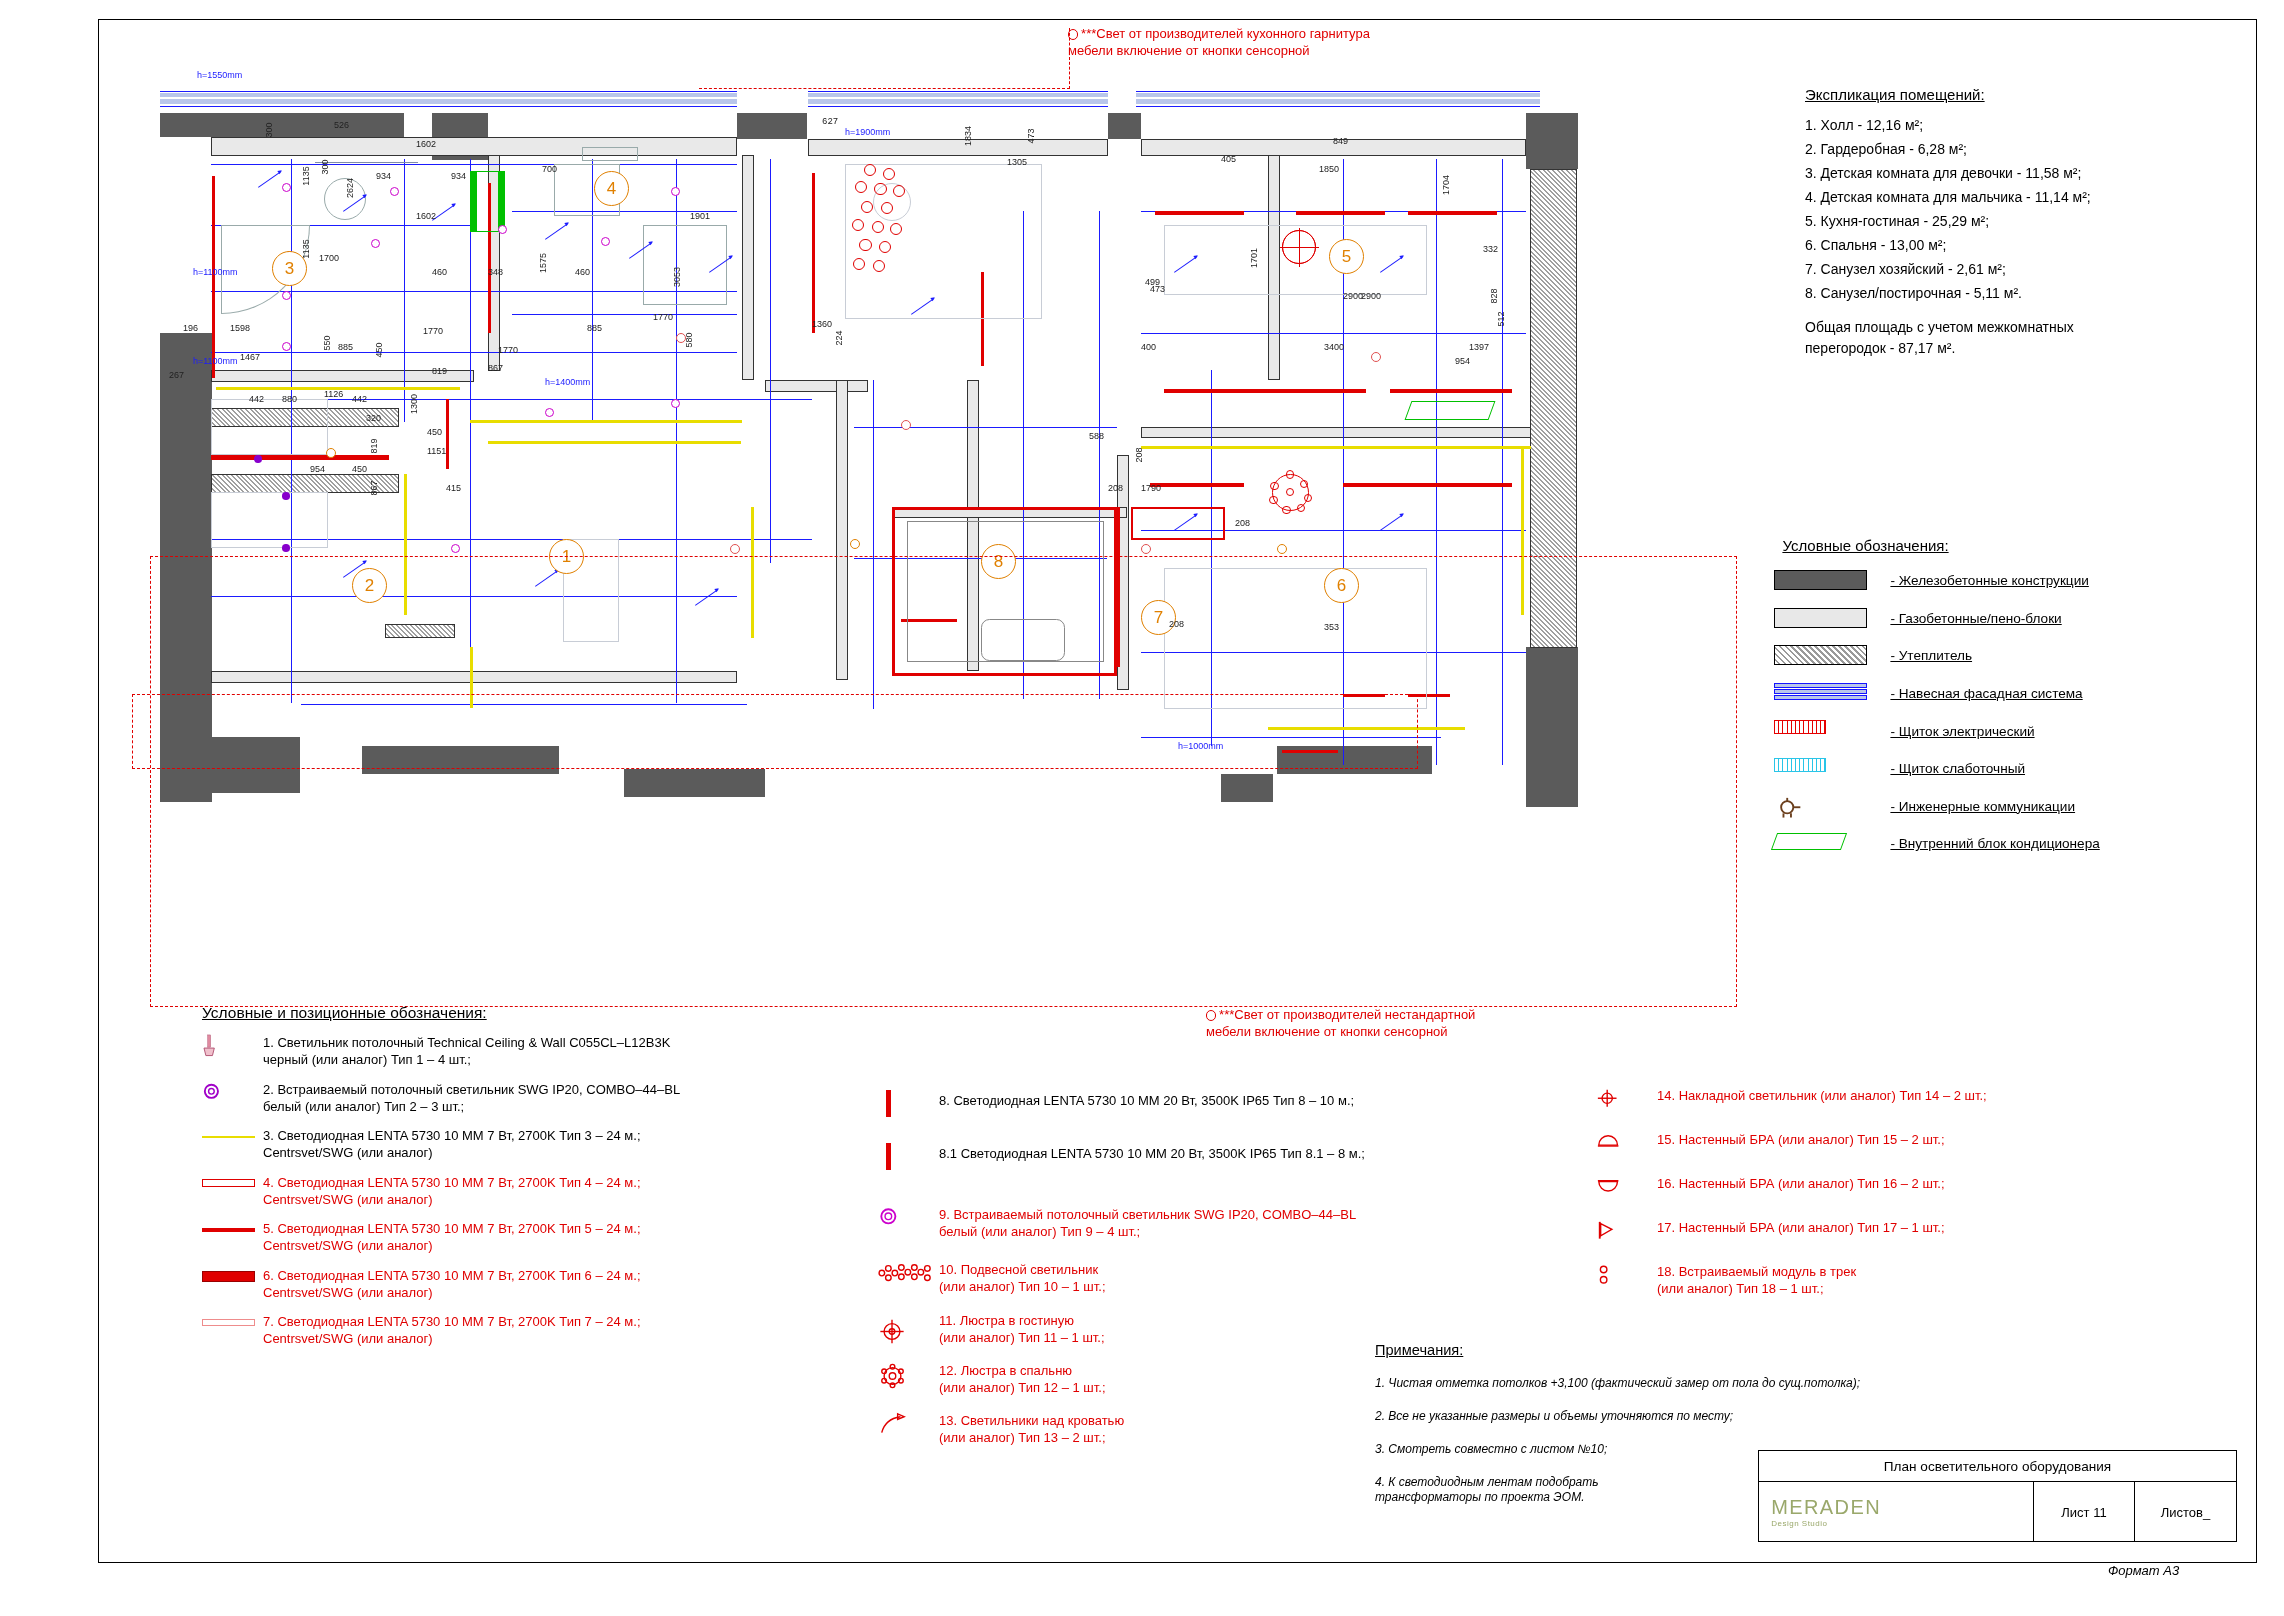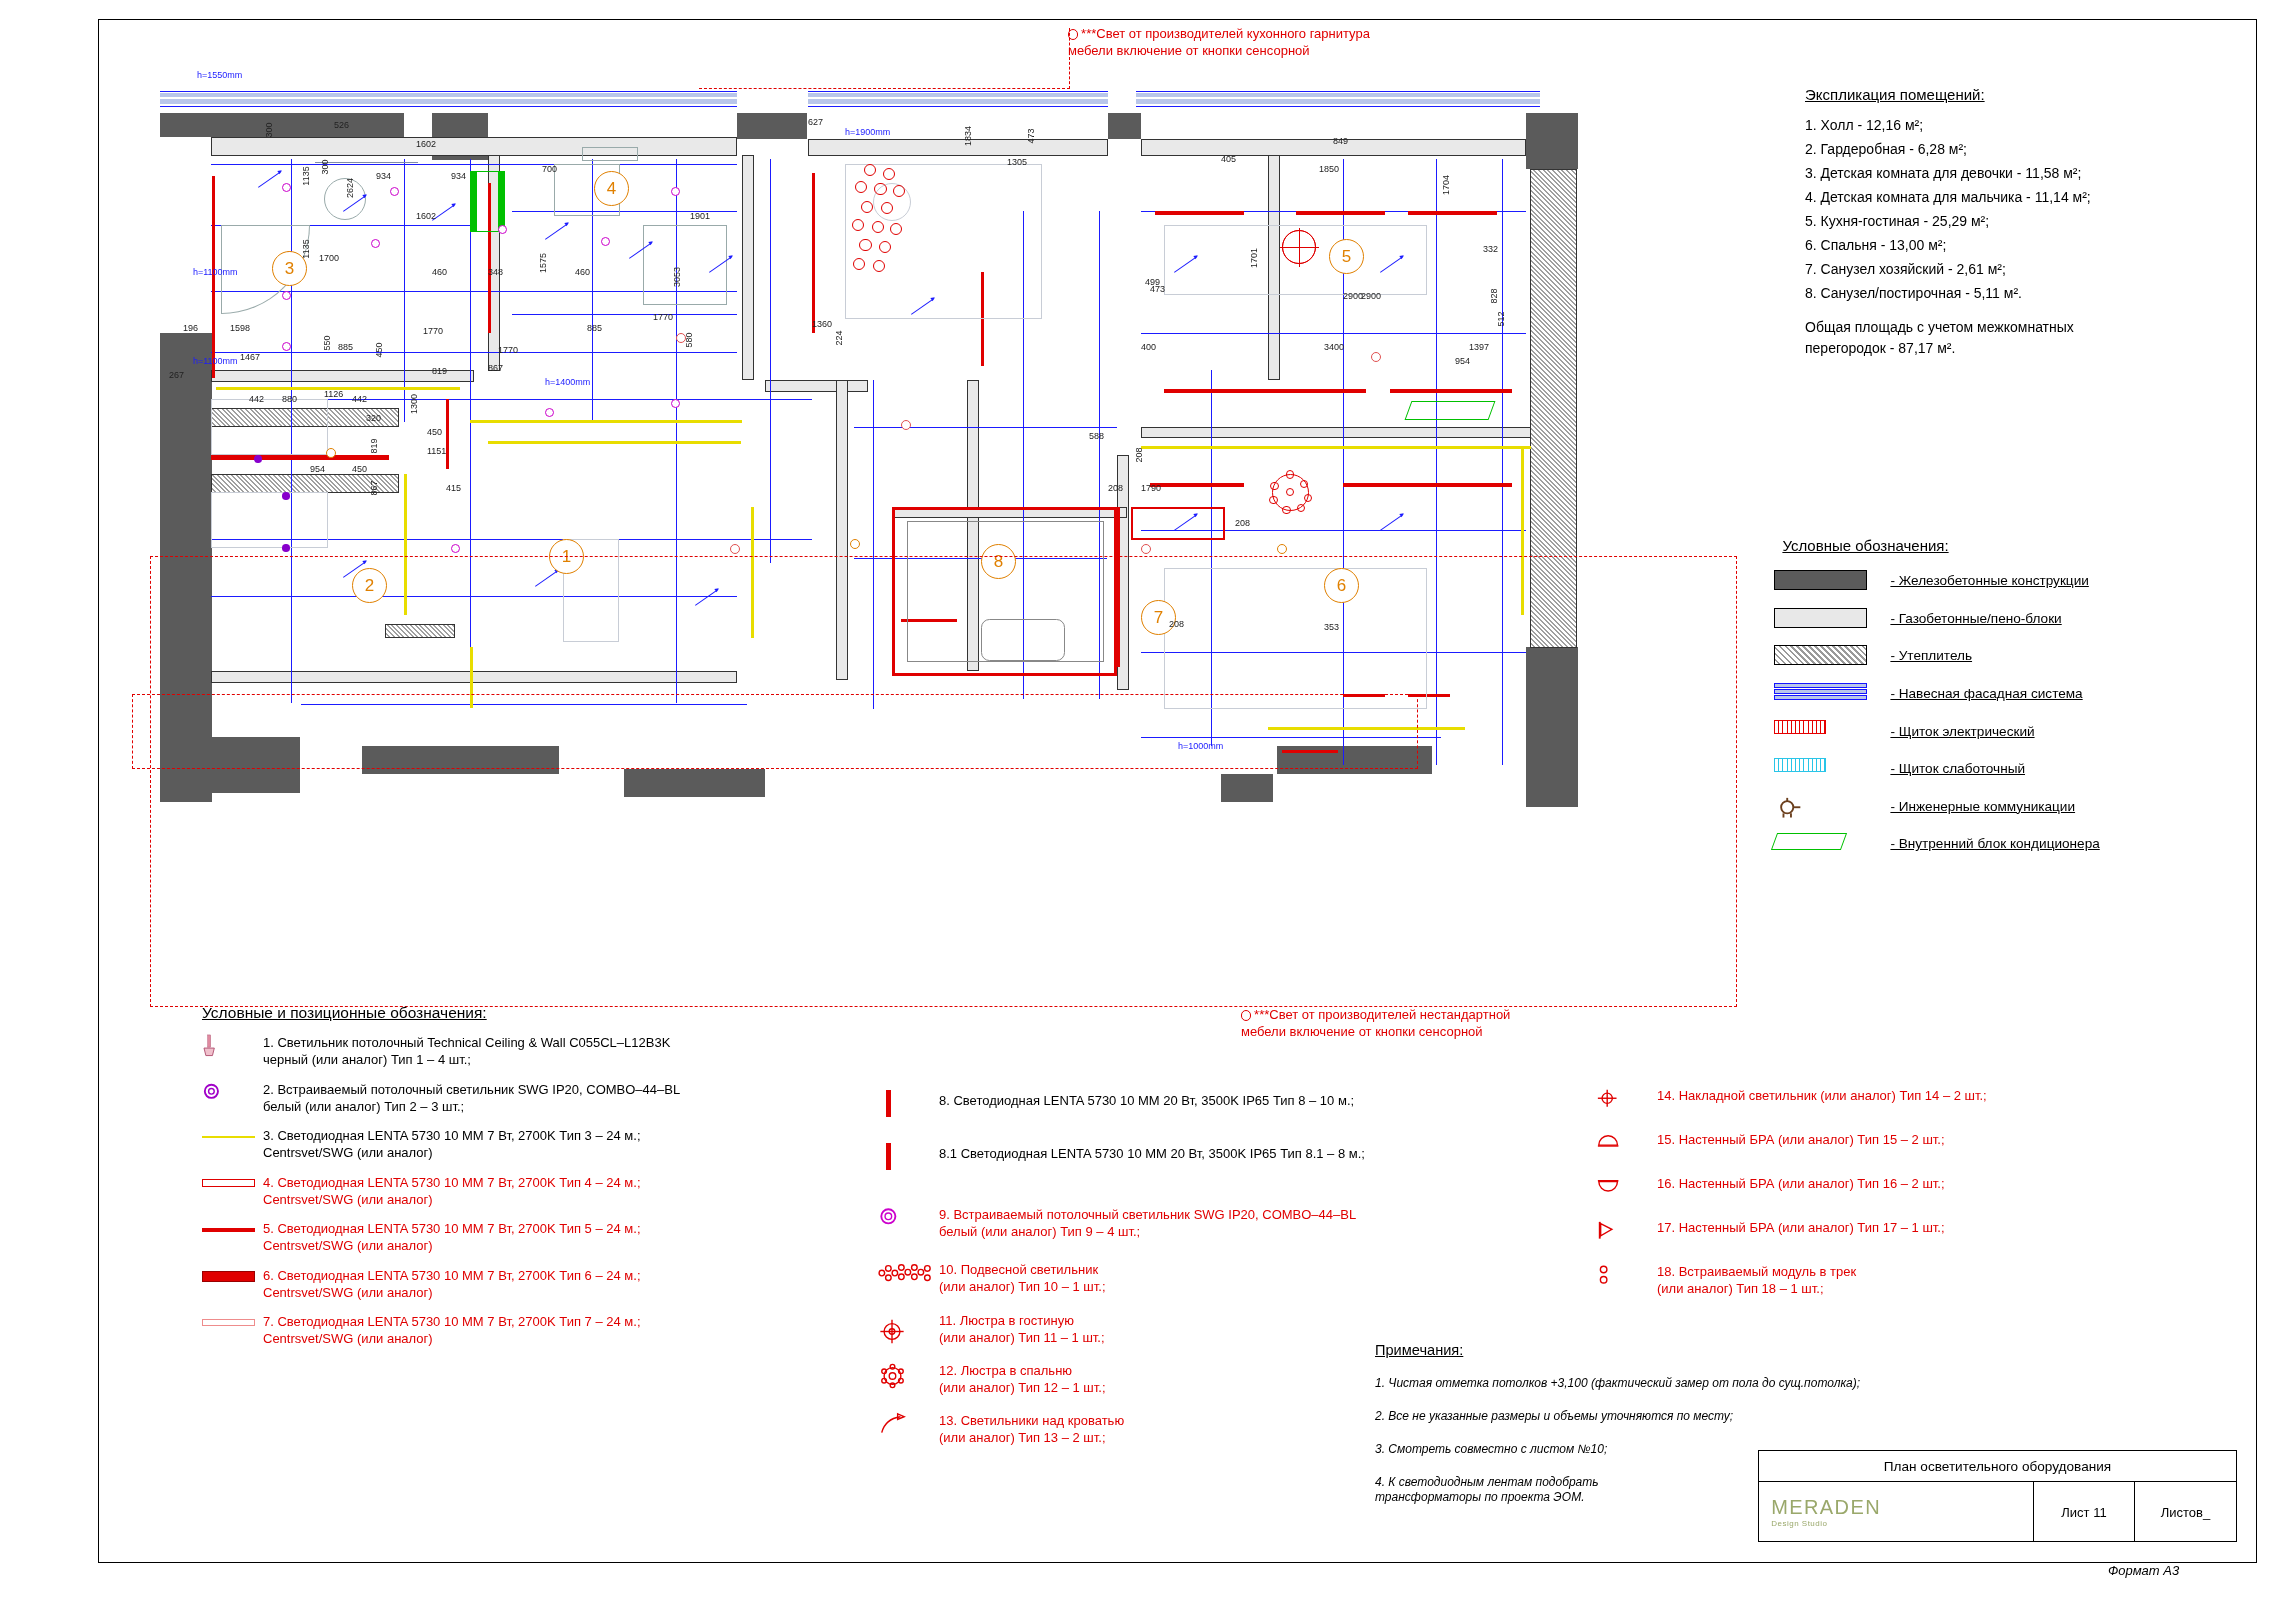--- a/index.html
+++ b/index.html
@@ -378,21 +378,21 @@
     <div class="num" style="left:1037px;top:671px;">h=1000mm</div>
 
     <div class="numk" style="left:193px;top:50px;">526</div>
     <div class="numk" style="left:120px;top:55px;transform:rotate(-90deg);">300</div>
     <div class="numk" style="left:176px;top:92px;transform:rotate(-90deg);">300</div>
     <div class="numk" style="left:275px;top:69px;">1602</div>
     <div class="numk" style="left:275px;top:141px;">1602</div>
     <div class="numk" style="left:235px;top:101px;">934</div>
     <div class="numk" style="left:310px;top:101px;">934</div>
     <div class="numk" style="left:401px;top:94px;">700</div>
-    <div class="numk" style="left:667px;top:47px;">627</div>
+    <div class="numk" style="left:681px;top:47px;font-family:Liberation Mono, monospace;">627</div>
     <div class="numk" style="left:817px;top:61px;transform:rotate(-90deg);">1834</div>
     <div class="numk" style="left:882px;top:61px;transform:rotate(-90deg);">473</div>
     <div class="numk" style="left:866px;top:87px;">1305</div>
     <div class="numk" style="left:1192px;top:66px;">849</div>
     <div class="numk" style="left:1080px;top:84px;">405</div>
     <div class="numk" style="left:1178px;top:94px;">1850</div>
     <div class="numk" style="left:1295px;top:110px;transform:rotate(-90deg);">1704</div>
     <div class="numk" style="left:199px;top:113px;transform:rotate(-90deg);">2624</div>
     <div class="numk" style="left:155px;top:101px;transform:rotate(-90deg);">1135</div>
     <div class="numk" style="left:155px;top:174px;transform:rotate(-90deg);">1135</div>
@@ -454,21 +454,21 @@
 
     <div class="dashbox" style="left:-9.4px;top:624px;width:1286px;height:75px;"></div>
   </div>
 
   <div class="callout" style="left:1068px;top:26px;">
     <span class="ring"></span><span style="white-space:pre-line;">***Свет от производителей кухонного гарнитура
 мебели включение от кнопки сенсорной</span>
   </div>
   <div class="dashbox" style="left:699px;top:28px;width:371px;height:61px;border-left:none;border-top:none;"></div>
 
-  <div class="callout" style="left:1241px;top:1007px;">
+  <div class="callout" style="left:1206px;top:1007px;">
     <span class="ring"></span><span style="white-space:pre-line;">***Свет от производителей нестандартной
 мебели включение от кнопки сенсорной</span>
   </div>
   <div class="dashbox" style="left:150px;top:556px;width:1587px;height:451px;"></div>
 
   <div id="explication">
     <div class="ttl">Экспликация помещений:</div>
     <div class="row">1. Холл - 12,16 м²;</div>
     <div class="row">2. Гардеробная - 6,28 м²;</div>
     <div class="row">3. Детская комната для девочки - 11,58 м²;</div>

